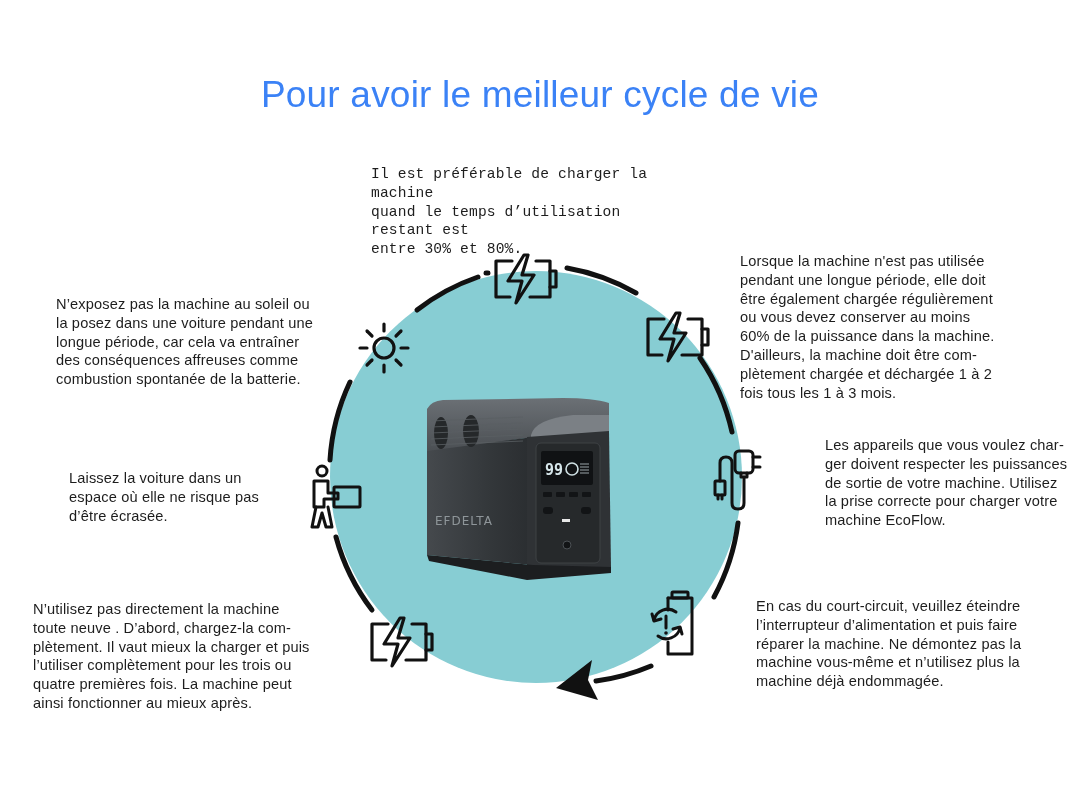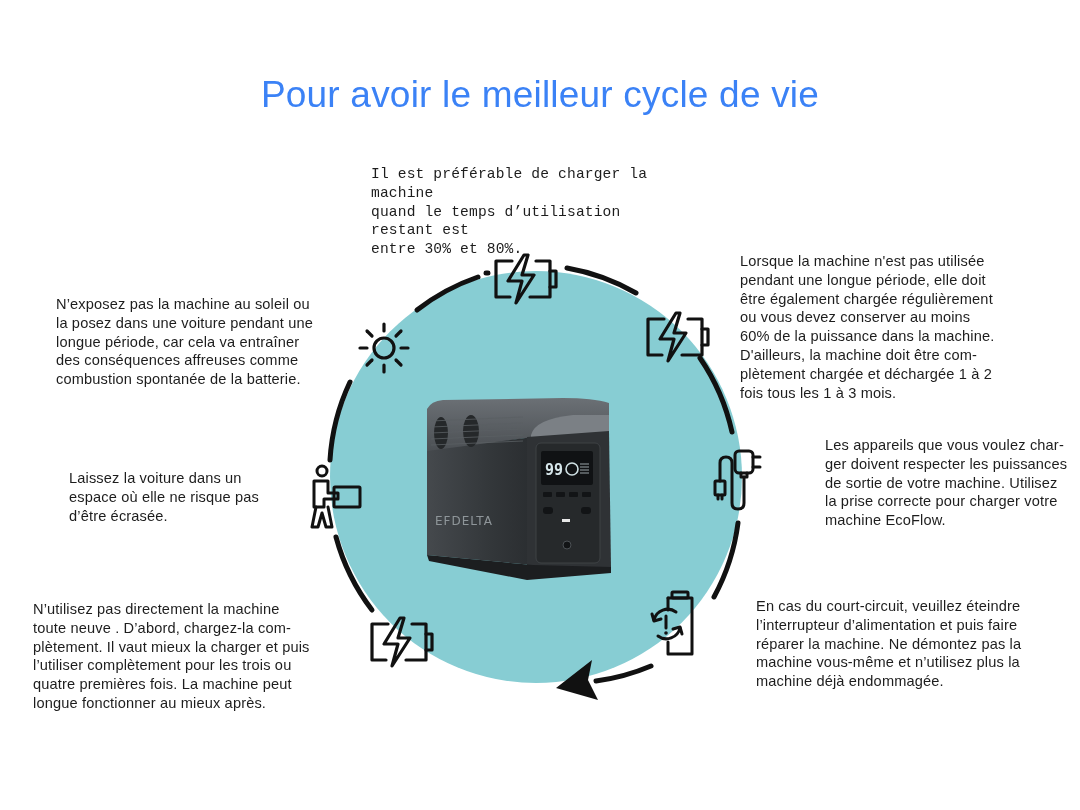--- a/index.html
+++ b/index.html
@@ -232,18 +232,18 @@
 la prise correcte pour charger votre
 machine EcoFlow.</div>
 <div class="tip" id="tip-left-mid">Laissez la voiture dans un
 espace où elle ne risque pas
 d’être écrasée.</div>
 <div class="tip" id="tip-left-bot">N’utilisez pas directement la machine
 toute neuve . D’abord, chargez-la com-
 plètement. Il vaut mieux la charger et puis
 l’utiliser complètement pour les trois ou
 quatre premières fois. La machine peut
-longue fonctionner au mieux après.</div>
+ainsi fonctionner au mieux après.</div>
 <div class="tip" id="tip-right-bot">En cas du court-circuit, veuillez éteindre
 l’interrupteur d’alimentation et puis faire
 réparer la machine. Ne démontez pas la
 machine vous-même et n’utilisez plus la
 machine déjà endommagée.</div>
 
 </body></html>

